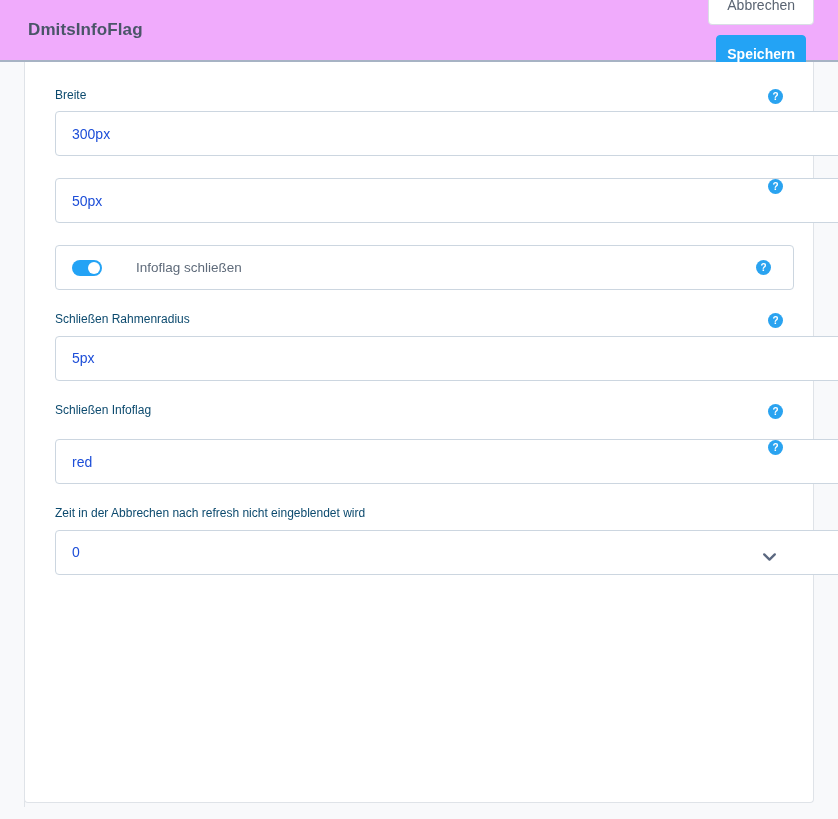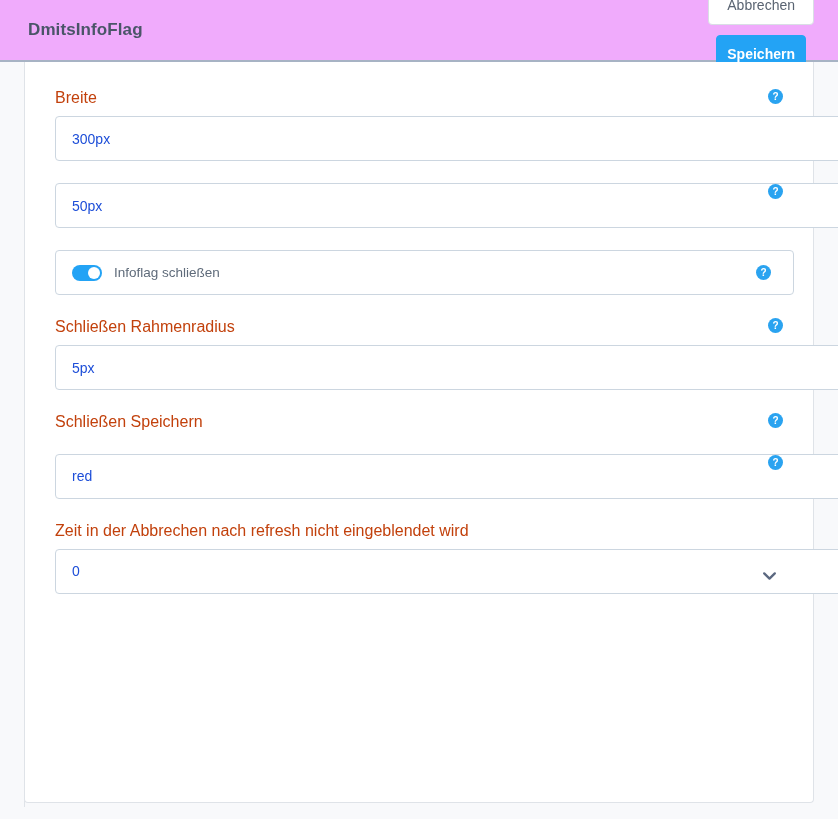--- a/index.html
+++ b/index.html
@@ -95,22 +95,22 @@
     padding: 26px 30px 0 30px;
   }
 
   
   .field {
     position: relative;
     margin-bottom: 22px;
   }
   .field-label {
     display: block;
-    font-size: 16px;
-    color: #c2410c;
+    font-size: 12px;
+    color: #0c4a6e;
     margin-bottom: 9px;
     line-height: 1.2;
   }
   .field-input {
     box-sizing: border-box;
     width: 818px;
     height: 45px;
     border: 1px solid #ccd6e0;
     border-radius: 4px;
     background: #ffffff;
@@ -149,20 +149,21 @@
     box-sizing: border-box;
     width: 739px;
     height: 45px;
     border: 1px solid #ccd6e0;
     border-radius: 4px;
     background: #ffffff;
     display: flex;
     align-items: center;
     padding: 0 16px;
     margin-bottom: 22px;
+    gap: 22px;
   }
   .switch {
     position: relative;
     width: 30px;
     height: 16px;
     border-radius: 8px;
     background: #23a3f5;
     flex: 0 0 auto;
     cursor: pointer;
   }
@@ -244,21 +245,21 @@
         <div class="help-badge help-in-row">?</div>
       </div>
 
       <div class="field">
         <label class="field-label">Schließen Rahmenradius</label>
         <div class="help-badge help-top-right">?</div>
         <input class="field-input" type="text" value="5px" style="">
       </div>
 
       <div class="field">
-        <label class="field-label">Schließen Speichern</label>
+        <label class="field-label">Schließen Infoflag</label>
         <div class="help-badge help-top-right">?</div>
       </div>
 
       <div class="field">
         <div class="help-badge help-top-right">?</div>
         <input class="field-input" type="text" value="red" style="">
       </div>
 
       <div class="field">
         <label class="field-label">Zeit in der Abbrechen nach refresh nicht eingeblendet wird</label>

